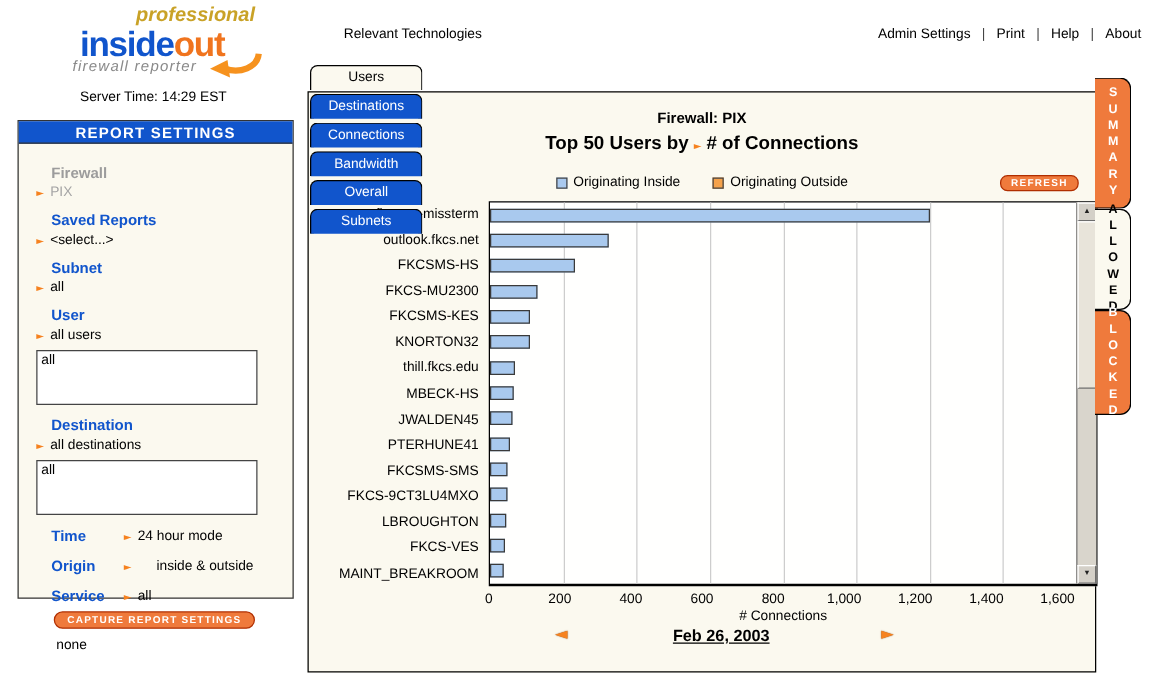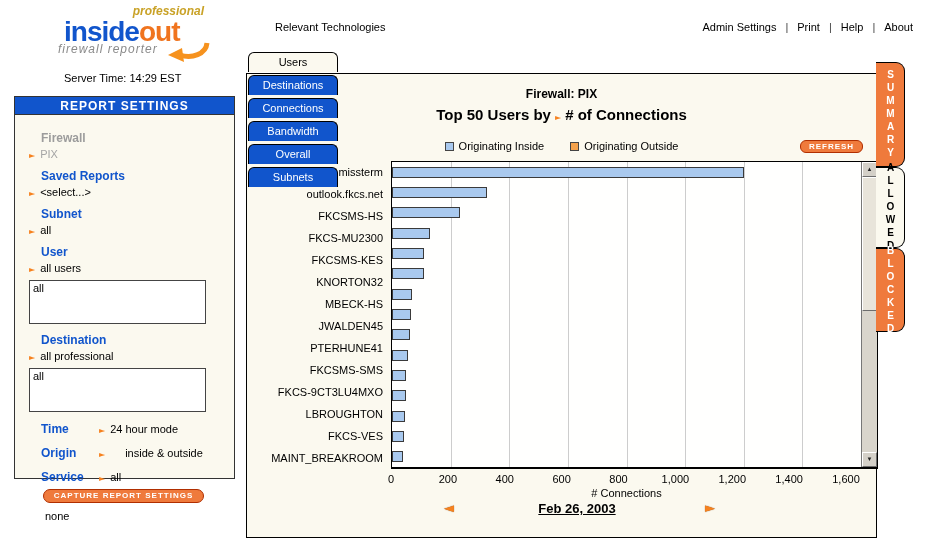--- a/index.html
+++ b/index.html
@@ -1,21 +1,21 @@
 <!DOCTYPE html>
 <html><head>
 <meta charset="utf-8">
 <style>
   * { margin:0; padding:0; box-sizing:border-box; }
   html,body { width:933px; height:559px; background:#fff; overflow:hidden;
     font-family:"Liberation Sans","DejaVu Sans",sans-serif; color:#000; }
 
   
   #logo { position:absolute; left:58px; top:4px; width:160px; }
-  #logo .prof { text-align:right; color:#C9A227; font-style:italic; font-weight:bold; font-size:12px; padding-right:14px; }
+  #logo .prof { text-align:right; color:#C9A227; font-style:italic; font-weight:bold; font-size:16px; padding-right:14px; }
   #logo .brand { font-weight:bold; font-size:28px; letter-spacing:-1px; line-height:27px; padding-left:6px; }
   #logo .brand .in { color:#1155CC; }
   #logo .brand .out { color:#F0741E; }
   #logo .tagline { color:#8A8A8A; font-style:italic; font-size:12px; letter-spacing:1px; margin-top:-3px; }
   #logo svg { position:absolute; right:8px; top:38px; }
   #server-time { position:absolute; left:64px; top:72px; font-size:11px; }
   #company { position:absolute; left:275px; top:21px; font-size:11px; }
   #top-links { position:absolute; right:20px; top:21px; font-size:11px; display:flex; gap:9px; align-items:center; }
   #top-links .lnk { cursor:pointer; }
   #top-links .sep { color:#444; }
@@ -145,21 +145,21 @@
     <div class="sb-label">User</div>
     <div class="sb-value">
         <span class="bullet"></span>
         <span>all users</span>
       </div>
     <div class="sb-box">all</div>
 
     <div class="sb-label">Destination</div>
     <div class="sb-value">
         <span class="bullet"></span>
-        <span>all professional</span>
+        <span>all destinations</span>
       </div>
     <div class="sb-box">all</div>
 
     <div class="sb-row">
       <div class="sb-label">Time</div>
       <div class="sb-value" style="margin-top:0;">
           <span class="bullet"></span>
           <span>24 hour mode</span>
         </div>
     </div>
@@ -206,20 +206,21 @@
     </div>
   <div id="refresh-btn">REFRESH</div>
 
   <div id="y-labels">
       <div class="ylab">fkcsms-missterm</div>
       <div class="ylab">outlook.fkcs.net</div>
       <div class="ylab">FKCSMS-HS</div>
       <div class="ylab">FKCS-MU2300</div>
       <div class="ylab">FKCSMS-KES</div>
       <div class="ylab">KNORTON32</div>
+      <div class="ylab">thill.fkcs.edu</div>
       <div class="ylab">MBECK-HS</div>
       <div class="ylab">JWALDEN45</div>
       <div class="ylab">PTERHUNE41</div>
       <div class="ylab">FKCSMS-SMS</div>
       <div class="ylab">FKCS-9CT3LU4MXO</div>
       <div class="ylab">LBROUGHTON</div>
       <div class="ylab">FKCS-VES</div>
       <div class="ylab">MAINT_BREAKROOM</div>
     </div>
   <div id="plot">

